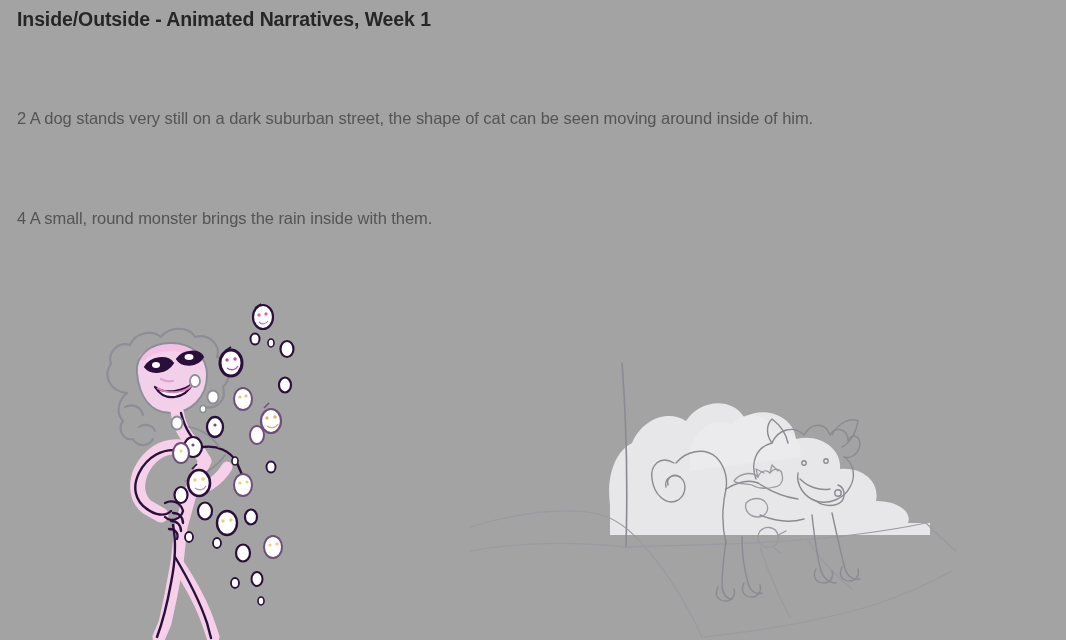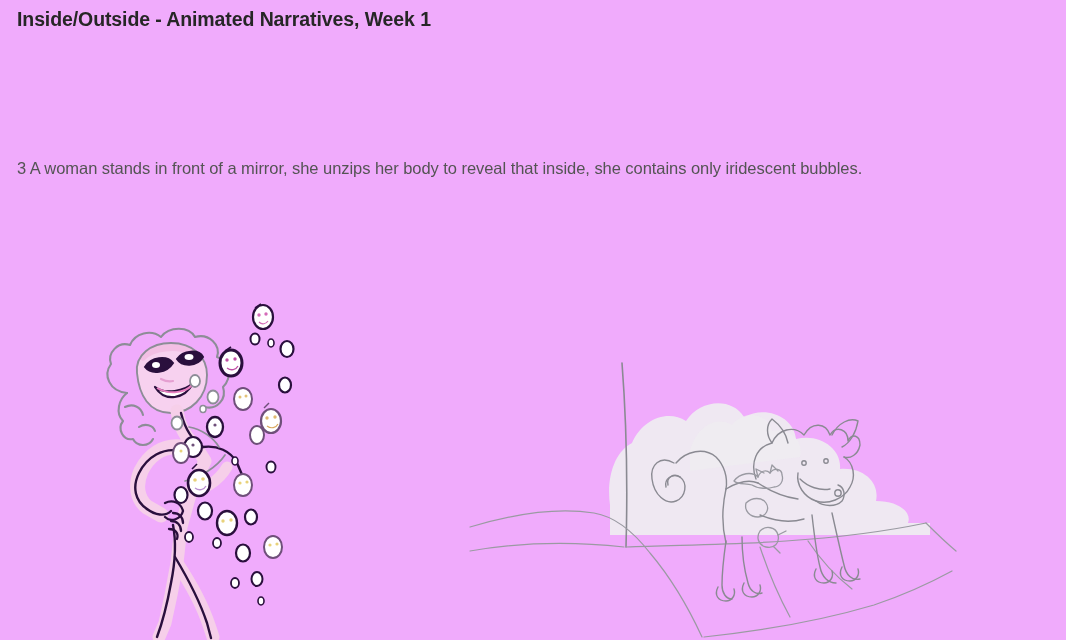--- a/index.html
+++ b/index.html
@@ -12,21 +12,21 @@
     width: 1066px;
     height: 640px;
     overflow: hidden;
     font-family: "Liberation Sans", "DejaVu Sans", sans-serif;
     -webkit-font-smoothing: antialiased;
   }
   .page {
     position: relative;
     width: 1066px;
     height: 640px;
-    background: #f0abfc;
+    background: #a3a3a3;
   }
 
   
   .doc-title {
     position: absolute;
     left: 17px;
     top: 8px;
     font-size: 19.5px;
     font-weight: bold;
     color: #262626;
@@ -67,23 +67,24 @@
   .artwork svg { display: block; width: 100%; height: 100%; }
 </style>
 </head>
 <body>
 
 <div class="page">
 
   <div class="doc-title">Inside/Outside - Animated Narratives, Week 1</div>
 
 
-
-  <div class="para para-3">3 A woman stands in front of a mirror, she unzips her body to reveal that inside, she contains only  iridescent bubbles.</div>
-
+  <div class="para para-2">2 A dog stands very still on a  dark suburban street, the shape of cat can be seen moving around inside of him.</div>
+
+
+  <div class="para para-4">4 A small, round monster brings the rain inside with them.</div>
 
   <div class="artwork art-woman">
     <svg viewBox="0 0 230 345" xmlns="http://www.w3.org/2000/svg">
       <defs>
         <g id="bubbleface">
           <circle cx="0" cy="0" r="1.6" fill="#e8d27a"></circle>
         </g>
       </defs>
 
       <g fill="none" stroke="#8d8d97" stroke-width="2.1" stroke-linecap="round" stroke-linejoin="round">

